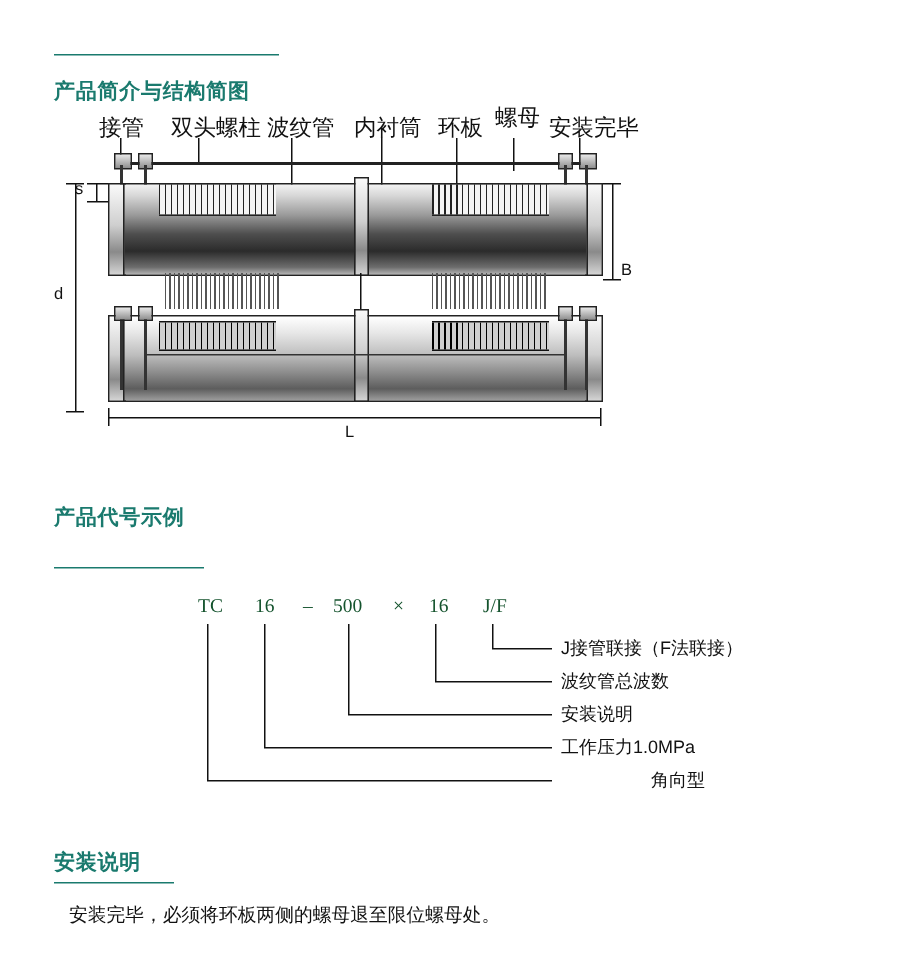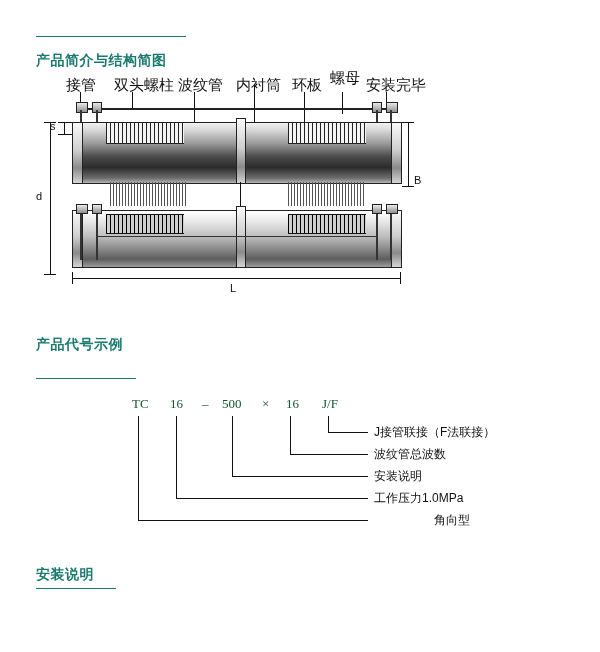--- a/index.html
+++ b/index.html
@@ -276,13 +276,14 @@
   <div class="code-desc" style="left:338px; top:50px;">波纹管总波数</div>
   <div class="code-desc" style="left:338px; top:72px;">安装说明</div>
   <div class="code-desc" style="left:338px; top:94px;">工作压力1.0MPa</div>
   <div class="code-desc" style="left:350px; top:116px;margin-left:48px;">角向型</div>
 </div>
 
 <div class="section-title" id="sec3-title">安装说明</div>
 <div class="title-rule" id="sec3-rule"></div>
 
 <div id="notes">
+  <div class="note-line">安装完毕，必须将环板两侧的螺母退至限位螺母处。</div>
 </div>
 
 </body></html>

